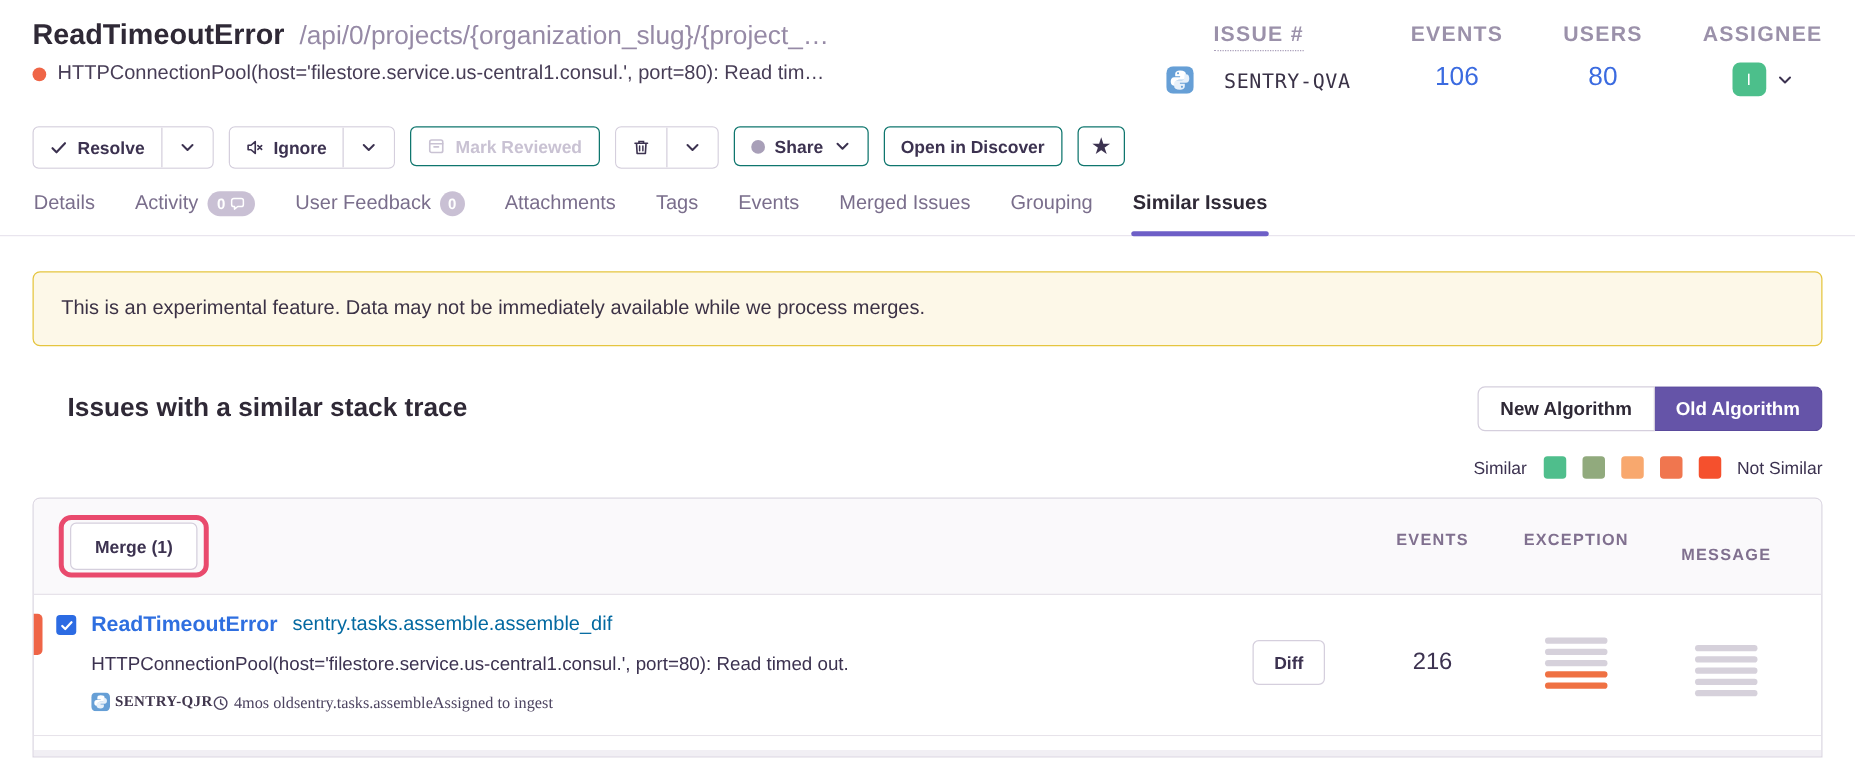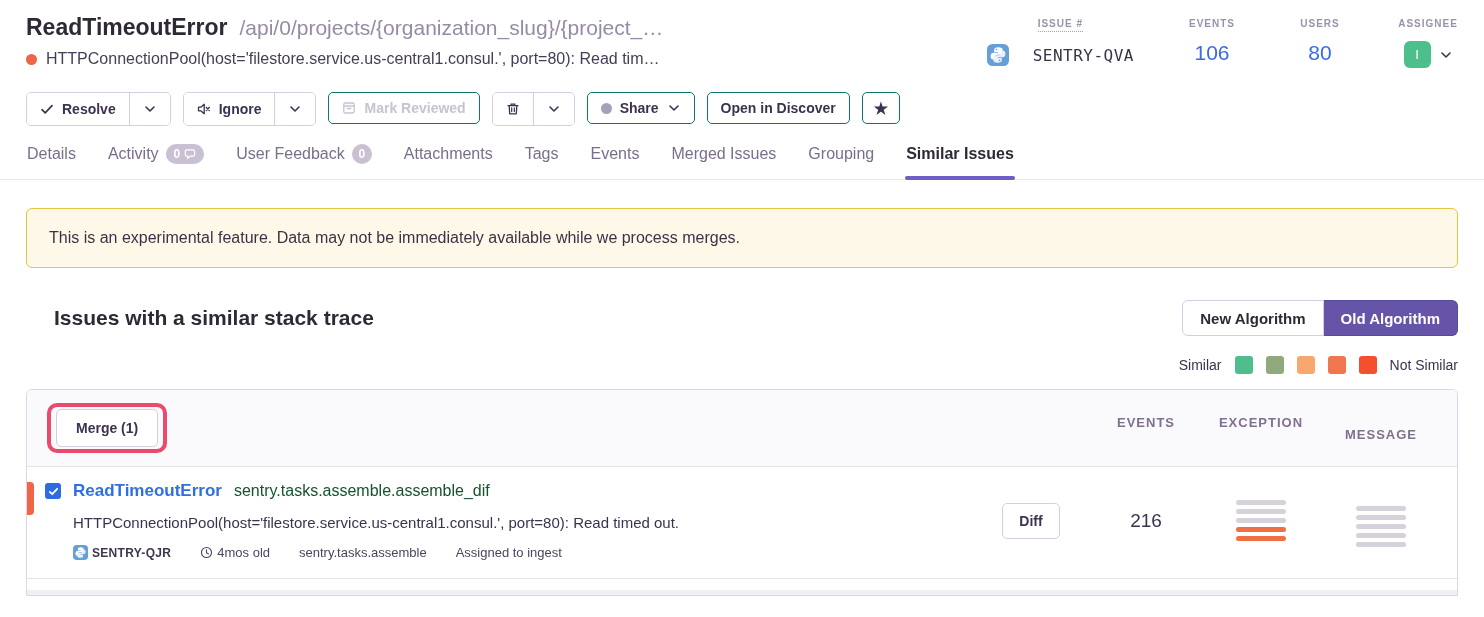--- a/index.html
+++ b/index.html
@@ -12,21 +12,21 @@
   .header-top { display:flex; justify-content:space-between; align-items:flex-start; }
   .title-line { display:flex; align-items:baseline; gap:12px; white-space:nowrap; overflow:hidden; max-width:880px; }
   .page-title { font-size:23px; font-weight:bold; color:#2f2936; }
   .title-path { font-size:21px; color:#968aa6; font-weight:400; }
   .sub-line { display:flex; align-items:center; gap:9px; margin-top:9px; }
   .level-dot { width:11px; height:11px; border-radius:50%; background:#ef6547; flex:0 0 auto; }
   .culprit { font-size:16px; color:#473d56; }
 
   .header-stats { display:flex; gap:48px; padding-top:4px; flex:0 0 auto; }
   .stat { display:flex; flex-direction:column; align-items:center; gap:12px; min-width:60px; }
-  .stat-label { font-size:10px; font-weight:bold; letter-spacing:1px; color:#9b91aa;text-align:center; }
+  .stat-label { font-size:17px; font-weight:bold; letter-spacing:1px; color:#9b91aa;text-align:center; }
   .stat-label.dotted { border-bottom:1px dotted #aaa0ba; padding-bottom:2px; }
   .stat-num { font-size:21px; color:#3b6be0; }
   .stat-value { display:flex; align-items:center; gap:24px; }
   .short-id { font-family:"DejaVu Sans Mono", monospace; font-size:16px; color:#3a3247; letter-spacing:0.5px; }
   .assignee-wrap { display:flex; align-items:center; gap:8px; cursor:pointer; }
   .avatar { width:27px; height:27px; border-radius:6px; background:#4cbf8b; color:#fff;
     display:flex; align-items:center; justify-content:center; font-size:13px; }
   .py-icon { width:22px; height:22px; }
   .py-icon.sm { width:15px; height:15px; }
 
@@ -88,24 +88,24 @@
 
   .issue-row { position:relative; display:flex; align-items:center; padding:14px 0 18px 18px;
     border-bottom:1px solid #e7e3ea; }
   .level-bar { position:absolute; left:-1px; top:15px; width:8px; height:33px;
     background:#ef6547; border-radius:0 4px 4px 0; }
   .row-main { flex:1; min-width:0; }
   .row-title-line { display:flex; align-items:center; gap:12px; }
   .checkbox { width:16px; height:16px; border-radius:3px; background:#2c6be3;
     display:flex; align-items:center; justify-content:center; flex:0 0 auto; cursor:pointer; }
   .row-link { font-size:17px; font-weight:bold; color:#2f6fe0; text-decoration:none; cursor:pointer; }
-  .row-culprit { font-size:16px; color:#14532d; }
+  .row-culprit { font-size:16px; color:#0369a1; }
   .row-message { margin:13px 0 0 28px; font-size:15px; color:#3c3250; }
-  .row-meta { margin:14px 0 0 28px; display:flex; align-items:flex-start; gap:29px;
-    font-size:13px; color:#4d4461; }
+  .row-meta { margin:14px 0 0 28px; display:flex; align-items:flex-start; gap:0;
+    font-size:13px; color:#4d4461;font-family:Liberation Serif, serif; }
   .meta-item { display:flex; align-items:center; gap:4px; }
   .meta-shortid { font-size:12px; font-weight:bold; color:#40364d; letter-spacing:0.3px; }
 
   .row-right { display:flex; align-items:center; padding-right:16px; flex:0 0 auto; }
   .cell { display:flex; justify-content:center; align-items:center; }
   .cell.diff { width:120px; }
   .diff-btn { background:#fff; border:1px solid #d5cfdd; border-radius:5px; height:36px; padding:0 16px;
     font-family:inherit; font-size:14px; font-weight:bold; color:#3c3250; cursor:pointer; }
   .events-count { font-size:19px; color:#3c3250; }
   .spectrum { display:flex; flex-direction:column; gap:4px; }

